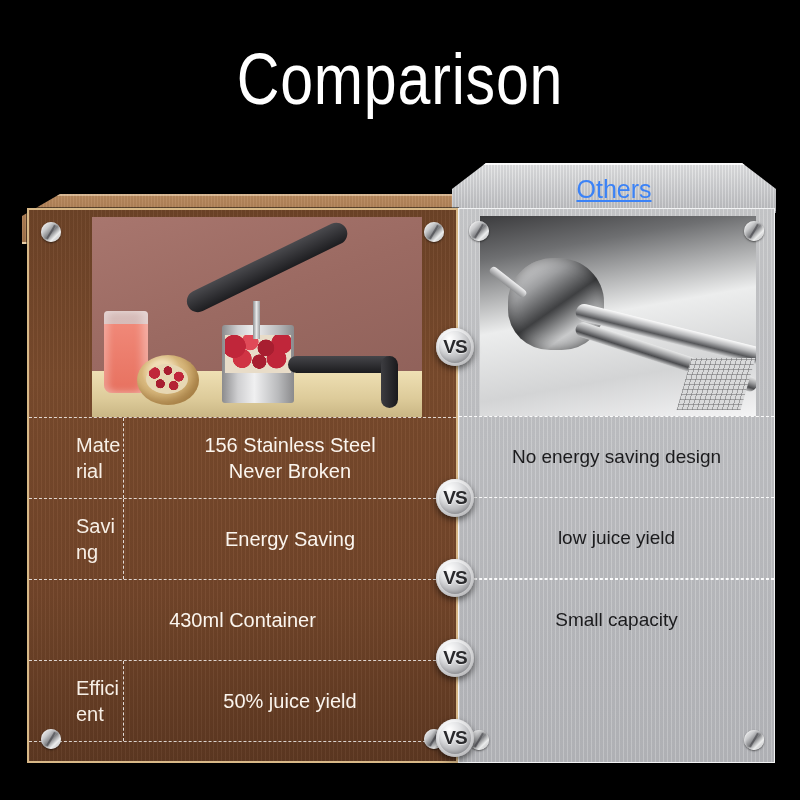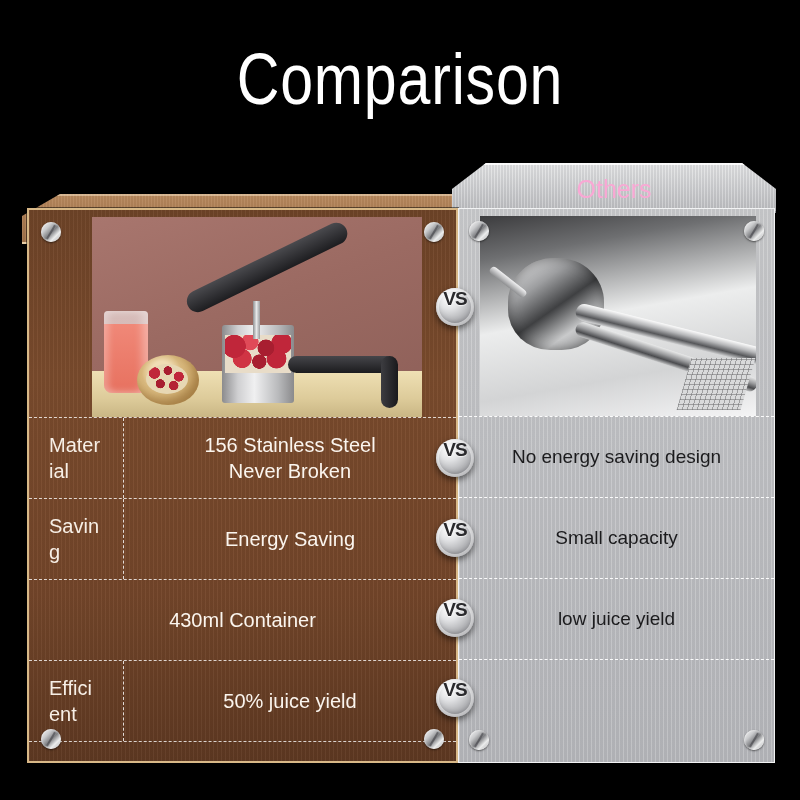--- a/index.html
+++ b/index.html
@@ -32,21 +32,21 @@
   #hdr-left .txt{color:#fdf6ec;text-shadow:0 1px 2px rgba(60,30,10,.6);}
 
   #hdr-right{left:452px;top:163px;width:324px;
     -webkit-clip-path:polygon(34px 0,290px 0,324px 26px,324px 50px,0 50px,0 26px);
     clip-path:polygon(34px 0,290px 0,324px 26px,324px 50px,0 50px,0 26px);}
   #hdr-right .inner{
     background:
       repeating-linear-gradient(90deg,rgba(255,255,255,.22) 0 1px,rgba(120,120,125,.10) 1px 3px),
       linear-gradient(180deg,#e2e3e4 0%,#cfd0d2 45%,#b9babd 100%);
     box-shadow:inset 0 -2px 0 #8e9094, inset 0 2px 0 rgba(255,255,255,.85);}
-  #hdr-right .txt{color:#f9a8d4;}
+  #hdr-right .txt{color:#3b82f6;text-decoration:underline;}
 
   
   .panel{position:absolute;overflow:hidden;}
 
   #panel-left{left:27px;top:208px;width:431px;height:555px;
     border:2px solid #d8b887;box-sizing:border-box;
     background:
       repeating-linear-gradient(90deg,rgba(255,255,255,.035) 0 1px,rgba(0,0,0,.05) 1px 4px),
       linear-gradient(180deg,#6f4428 0%,#7b4c2d 30%,#74462a 70%,#5f3922 100%);
     box-shadow:0 0 0 1px rgba(0,0,0,.5);}
@@ -126,21 +126,21 @@
 
   
   .table{position:absolute;left:0;right:0;}
   .row{position:relative;display:flex;align-items:stretch;
     border-top:1px dashed rgba(255,255,255,.78);}
   .row.last{border-bottom:1px dashed rgba(255,255,255,.78);}
   .lbl{width:95px;flex:0 0 95px;display:flex;align-items:center;
     padding-left:20px;box-sizing:border-box;
     border-right:1px dashed rgba(255,255,255,.82);}
   .lbl span{display:block;font-size:20px;line-height:26px;color:#f7efe6;font-weight:400;
-    width:54px;word-break:break-all;}
+    width:54px;word-break:break-all;margin-left:27px;}
   .val{flex:1;display:flex;align-items:center;justify-content:center;
     text-align:center;font-size:20px;line-height:26px;color:#fbf5ee;font-weight:400;
     padding:0 8px;box-sizing:border-box;}
 
   #table-left{top:207px;}
   #table-left .row{height:80px;}
 
   #table-right{top:207px;}
   #table-right .row{height:80px;border-top:1px dashed rgba(255,255,255,.95);}
   #table-right .row.last{border-bottom:1px dashed rgba(255,255,255,.95);}
@@ -149,27 +149,27 @@
   
   .rivet{position:absolute;width:20px;height:20px;border-radius:50%;
     background:
       linear-gradient(135deg,#fdfdfd 0%,#c9cacc 30%,#7e7f82 52%,#eceded 72%,#9a9b9e 100%);
     box-shadow:0 1px 2px rgba(0,0,0,.55),inset 0 0 2px rgba(255,255,255,.8);}
   .rivet:after{content:"";position:absolute;left:50%;top:2px;width:1.5px;height:16px;
     margin-left:-.75px;background:rgba(60,60,65,.55);transform:rotate(30deg);}
 
   
   .vs{position:absolute;width:38px;height:38px;border-radius:50%;
-    display:flex;justify-content:center;
+    display:flex;align-items:center;justify-content:center;
     background:
       radial-gradient(circle at 35% 28%,#ffffff 0%,#e3e4e6 28%,#b6b7ba 58%,#8d8e92 82%,#cfd0d2 100%);
     box-shadow:0 3px 6px rgba(0,0,0,.55),
                inset 0 0 0 3px rgba(255,255,255,.5),
                inset 0 -3px 5px rgba(90,90,95,.5);
-    z-index:6;}
+    z-index:6;margin-top:40px;}
   .vs span{font-size:19px;font-weight:700;color:#2a2a2d;letter-spacing:-1px;
     text-shadow:0 1px 1px rgba(255,255,255,.7);}
 </style>
 </head>
 <body>
 
 <div id="stage">
 
   <div id="title">Comparison</div>
 
@@ -233,25 +233,25 @@
       <div class="sq-arm1"></div>
       <div class="sq-arm2"></div>
       <div class="sq-pin"></div>
       <div class="sq-grid"></div>
     </div>
 
     <div class="table" id="table-right">
       <div class="row">
         <div class="val">No energy saving design</div>
       </div>
-      <div class="row">
-        <div class="val">Small capacity</div>
-      </div>
       <div class="row last">
         <div class="val">low juice yield</div>
+      </div>
+      <div class="row">
+        <div class="val">Small capacity</div>
       </div>
     </div>
 
     <div class="rivet" style="left:10px;top:12px"></div>
     <div class="rivet" style="right:10px;top:12px"></div>
     <div class="rivet" style="left:10px;bottom:12px"></div>
     <div class="rivet" style="right:10px;bottom:12px"></div>
   </div>
 
   <div class="vs" style="left:436px;top:288px">

